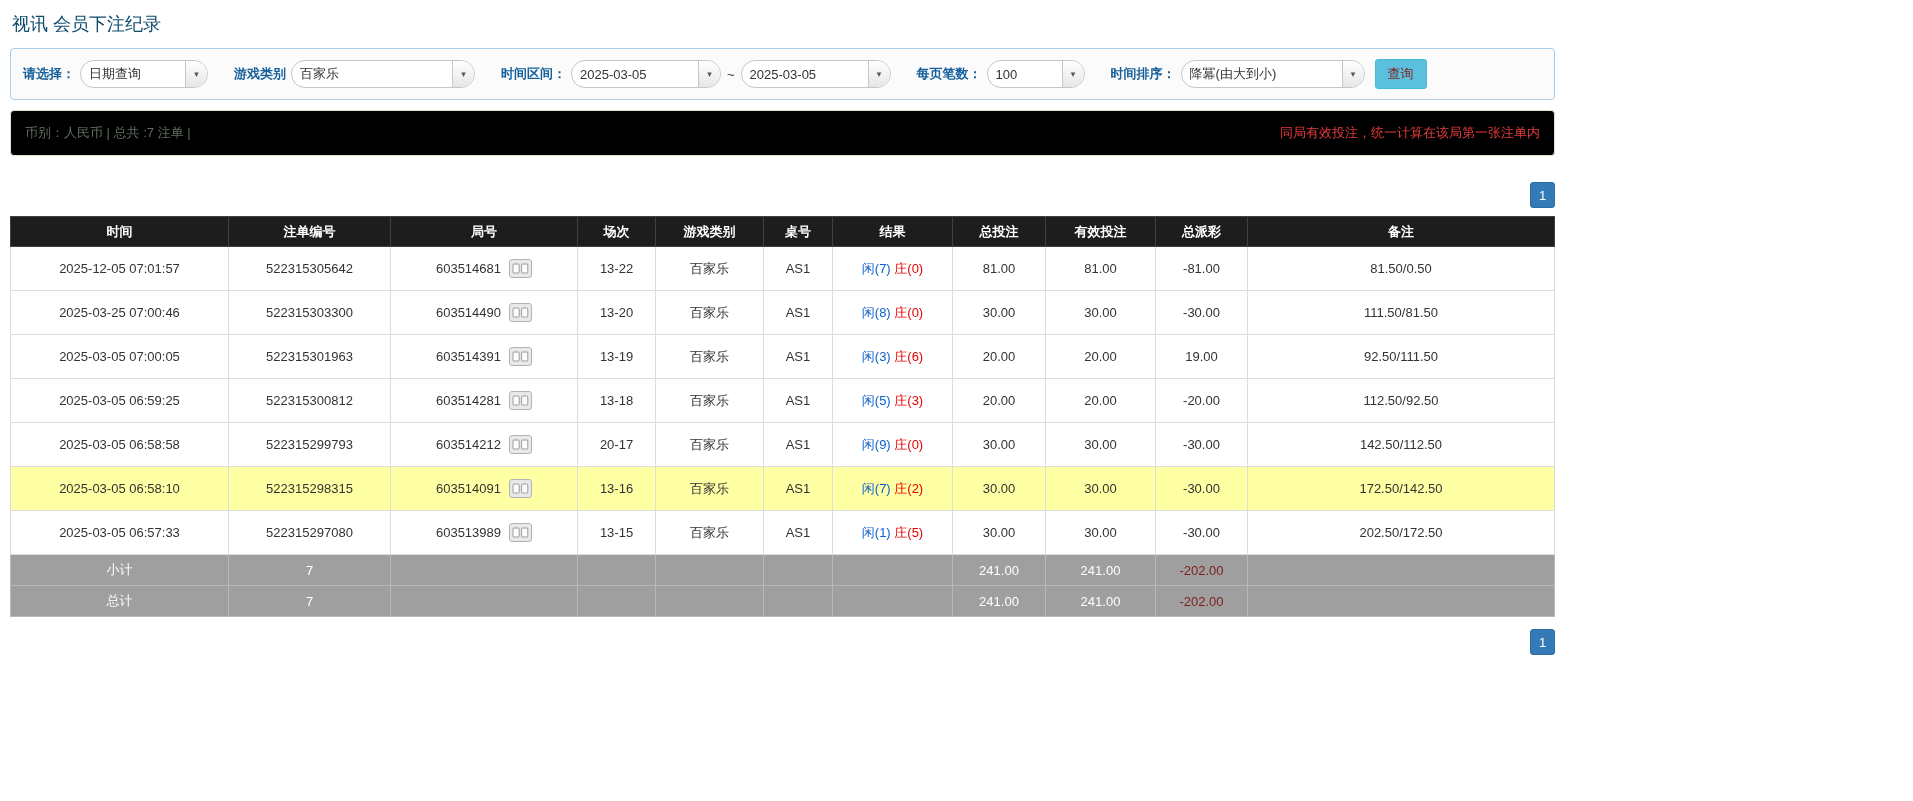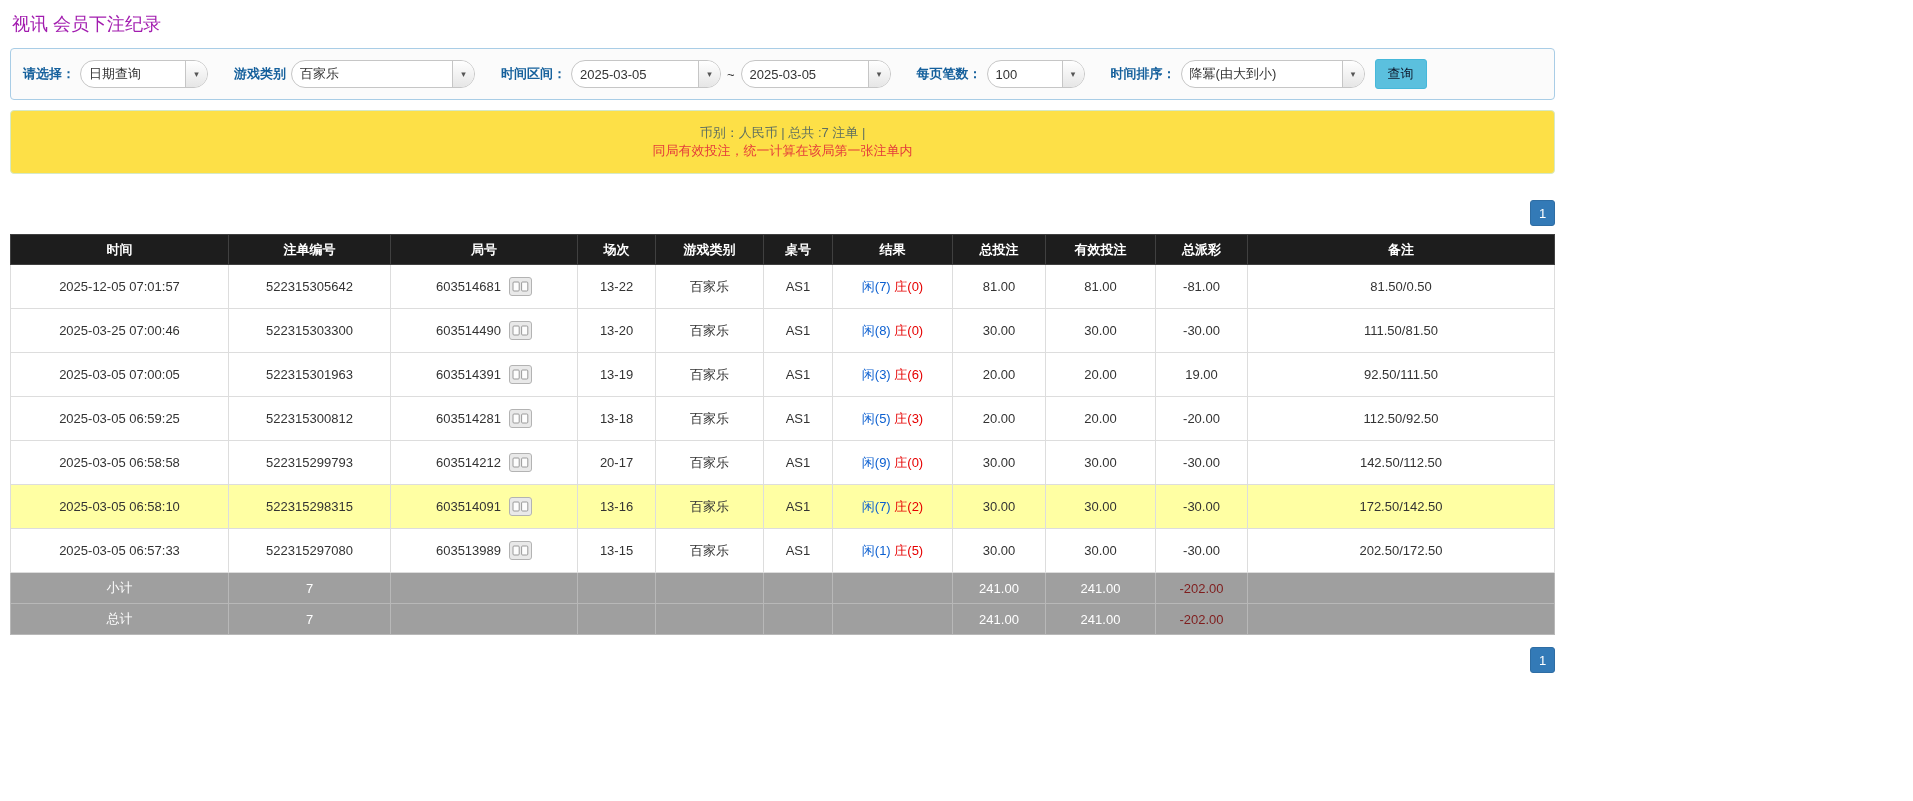--- a/index.html
+++ b/index.html
@@ -5,21 +5,21 @@
   * { box-sizing: border-box; }
   html, body { margin:0; padding:0; background:#fff; }
   body {
     font-family: "Liberation Sans", "DejaVu Sans", sans-serif;
     color:#333;
     font-size:13px;
   }
   .page { width:1565px; padding:6px 10px 20px 10px; }
 
   .page-title {
-    font-size:18px; font-weight:500; color:#a21caf;
+    font-size:18px; font-weight:500; color:#0c4a6e;
     margin:6px 0 12px 2px;
   }
 
   
   .filter-bar {
     border:1px solid #a9cde6; background:#fbfbfb; border-radius:4px;
     padding:10px 10px; display:flex; align-items:center; flex-wrap:nowrap;
   }
   .f-label { color:#15609c; font-weight:bold; font-size:13px; margin:0 5px 0 26px; white-space:nowrap; }
   .f-label:first-child { margin-left:2px; }
@@ -35,31 +35,30 @@
   .combo-btn {
     width:22px; border-left:1px solid #c6c6c6;
     background:linear-gradient(#ffffff,#e6e6e6);
     display:flex; align-items:center; justify-content:center;
     font-size:9px; color:#555; flex:0 0 auto;
   }
   .wt-query { width:104px; } .wt-game { width:160px; } .wt-date { width:126px; }
   .wt-size { width:74px; }  .wt-sort { width:160px; }
   .tilde { margin:0 6px; color:#333; }
   .search-btn {
-    margin-left:10px; background:#5bc0de; border:1px solid #46b8da; color:#0f172a;
+    margin-left:10px; background:#5bc0de; border:1px solid #46b8da; color:#7f1d1d;
     font-size:13px; padding:0 12px; height:30px; border-radius:3px; cursor:pointer;
     font-family:inherit;
   }
 
   
   .summary-bar {
-    margin-top:10px; background:#fde047; border:1px solid #d6e9c6; border-radius:4px;
+    margin-top:10px; background:#000000; border:1px solid #d6e9c6; border-radius:4px;
     padding:13px 14px; display:flex; justify-content:space-between; align-items:center;
     font-size:13px;
-    flex-direction:column;
   }
   .summary-left { color:#5f6f5f; }
   .summary-right { color:#e43b3b; }
 
   
   .pagination-row { display:flex; justify-content:flex-end; }
   .pagination-top { margin:26px 0 8px 0; }
   .pagination-bottom { margin:12px 0 0 0; }
   .page-btn {
     background:#337ab7; border:1px solid #2e6da4; color:#fff; font-size:13px;

